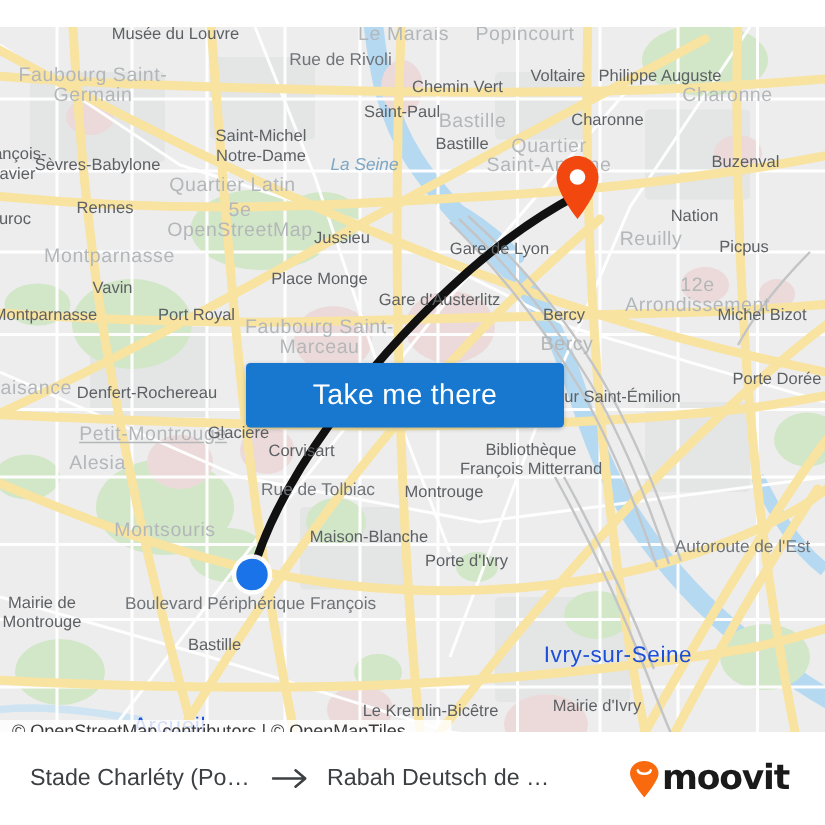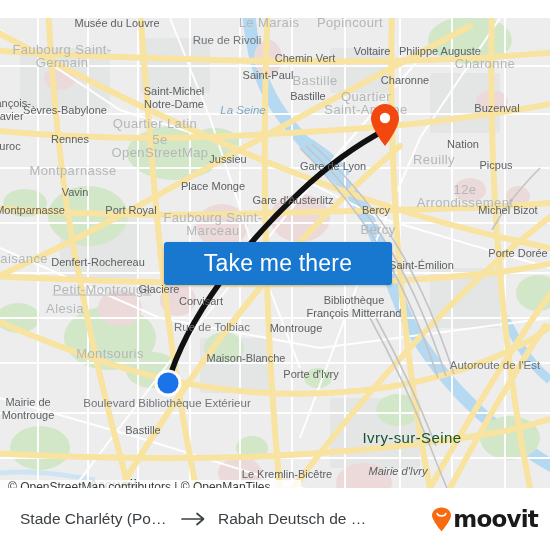--- a/index.html
+++ b/index.html
@@ -45,38 +45,38 @@
   .lbl {
     position: absolute;
     white-space: nowrap;
     font-family: "Liberation Sans", sans-serif;
     color: #6b6f72;
     pointer-events: none;
     transform: translate(-50%, -50%);
   }
   .lbl.place    { font-size: 11px; color: #5d6164; }
   .lbl.district { font-size: 13px; color: #b3b7b9; letter-spacing: .4px; }
-  .lbl.town     { font-size: 15px; color: #14532d; letter-spacing: .4px; }
+  .lbl.town     { font-size: 15px; color: #1d4ed8; letter-spacing: .4px; }
   .lbl.road     { font-size: 11.5px; color: #70757a; }
   .lbl.water    { font-size: 11.5px; color: #7ea7c4; font-style: italic; }
   .lbl.two      { line-height: 13px; text-align: center; white-space: pre; }
 
   
   #take-me-there {
     position: absolute;
     left: 164px;
     top: 224px;
-    width: 228px;
+    width: 212px;
     height: 43px;
     background: #1878cf;
     border: none;
     border-radius: 3px;
     color: #ffffff;
     font-family: "Liberation Sans", sans-serif;
-    font-size: 23px;
+    font-size: 19px;
     letter-spacing: .2px;
     cursor: pointer;
     box-shadow: 0 1px 3px rgba(0,0,0,.22);
     padding: 0;
   }
 
   
   #attribution-bar {
     position: absolute;
     left: 0;
@@ -122,21 +122,21 @@
   }
   #arrow-icon {
     flex: 0 0 auto;
     display: block;
     color: #3c4043;
   }
   #moovit-logo {
     display: flex;
     align-items: center;
     gap: 1px;
-    padding-right: 12px;
+    padding-right: 24px;
     flex: 0 0 auto;
   }
   #moovit-pin-icon { display: block; }
   #moovit-wordmark {
     font-family: "DejaVu Sans", sans-serif;
     font-size: 23px;
     font-weight: bold;
     color: #1a1a1a;
     letter-spacing: -0.8px;
     line-height: 1;
@@ -337,26 +337,26 @@
         <div class="lbl place" style="left: 201px; top: 283px;">Corvisart</div>
         <div class="lbl place two" style="left: 354px; top: 289px;">Bibliothèque
 François Mitterrand</div>
         <div class="lbl road" style="left: 212px; top: 309px;">Rue de Tolbiac</div>
         <div class="lbl place" style="left: 296px; top: 310px;">Montrouge</div>
         <div class="lbl district" style="left: 110px; top: 335px;">Montsouris</div>
         <div class="lbl place" style="left: 246px; top: 340px;">Maison-Blanche</div>
         <div class="lbl road" style="left: 495px; top: 347px;">Autoroute de l'Est</div>
         <div class="lbl place two" style="left: 28px; top: 391px;">Mairie de
 Montrouge</div>
-        <div class="lbl road" style="left: 167px; top: 385px;">Boulevard Bibliothèque Extérieur</div>
+        <div class="lbl road" style="left: 167px; top: 385px;">Boulevard Périphérique François</div>
         <div class="lbl place" style="left: 311px; top: 356px;">Porte d'Ivry</div>
         <div class="lbl town" style="left: 412px; top: 419px;">Ivry-sur-Seine</div>
         <div class="lbl place" style="left: 143px; top: 412px;">Bastille</div>
         <div class="lbl place" style="left: 287px; top: 456px; text-align: right;">Le Kremlin-Bicêtre</div>
-        <div class="lbl place" style="left: 398px; top: 453px; font-style: italic;">Mairie d'Ivry</div>
+        <div class="lbl place" style="left: 398px; top: 453px;">Mairie d'Ivry</div>
         <div class="lbl town" style="left: 113px; top: 466px;">Arcueil</div>
       </div>
 
     <svg style="position:absolute;left:150px;top:347px;width:36px;height:36px;" viewBox="0 0 36 36" xmlns="http://www.w3.org/2000/svg">
       <circle cx="18" cy="18" r="13.5" fill="#ffffff" opacity=".95"></circle>
       <circle cx="18" cy="18" r="10.5" fill="#1a73e8"></circle>
     </svg>
 
     <svg style="position:absolute;left:369px;top:85px;width:32px;height:44px;" viewBox="0 0 32 44" xmlns="http://www.w3.org/2000/svg">
       <path d="M16 43 C16 43 30 25.5 30 15.5 C30 7.2 23.7 1 16 1

